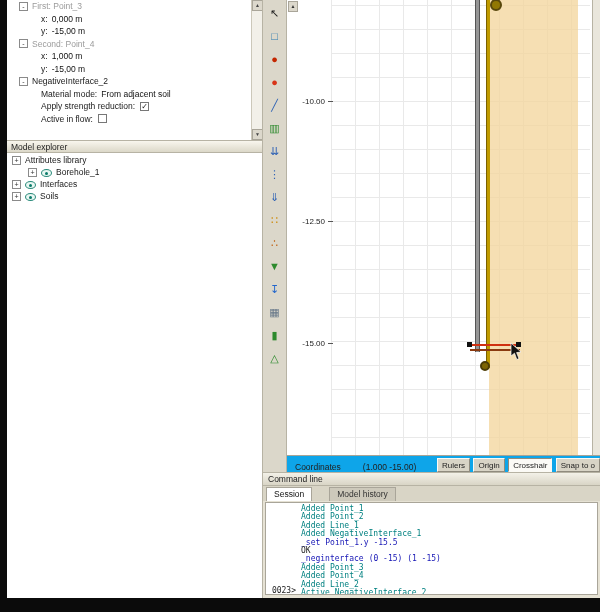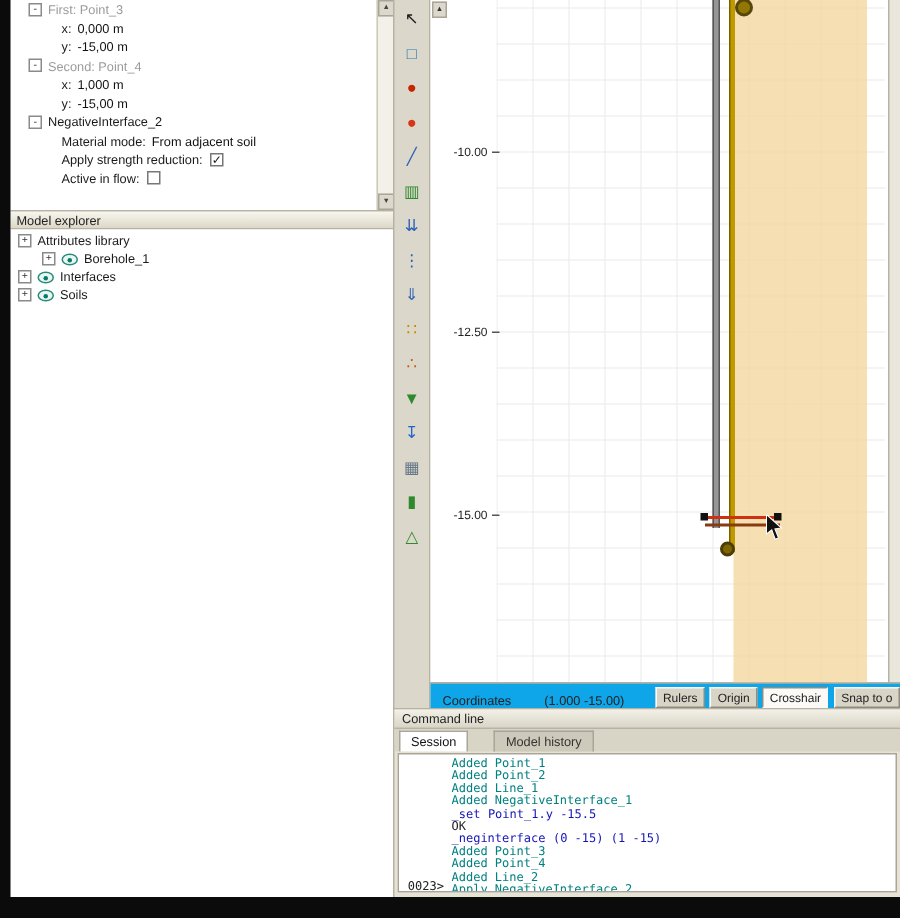--- a/index.html
+++ b/index.html
@@ -420,21 +420,21 @@
 
         <div class="cline">
           <span class="prompt"></span>
           <span class="added"><span>Added Line_2</span></span>
           
           
         </div>
 
         <div class="cline">
           <span class="prompt"></span>
-          <span class="added"><span>Apply NegativeInterface_2</span></span>
+          <span class="added"><span>Active NegativeInterface_2</span></span>
           
           
         </div>
       </div>
   </div>
 
   <div id="strip-left" class="strip"></div>
   <div id="strip-bottom" class="strip"></div>
 </div>
 

